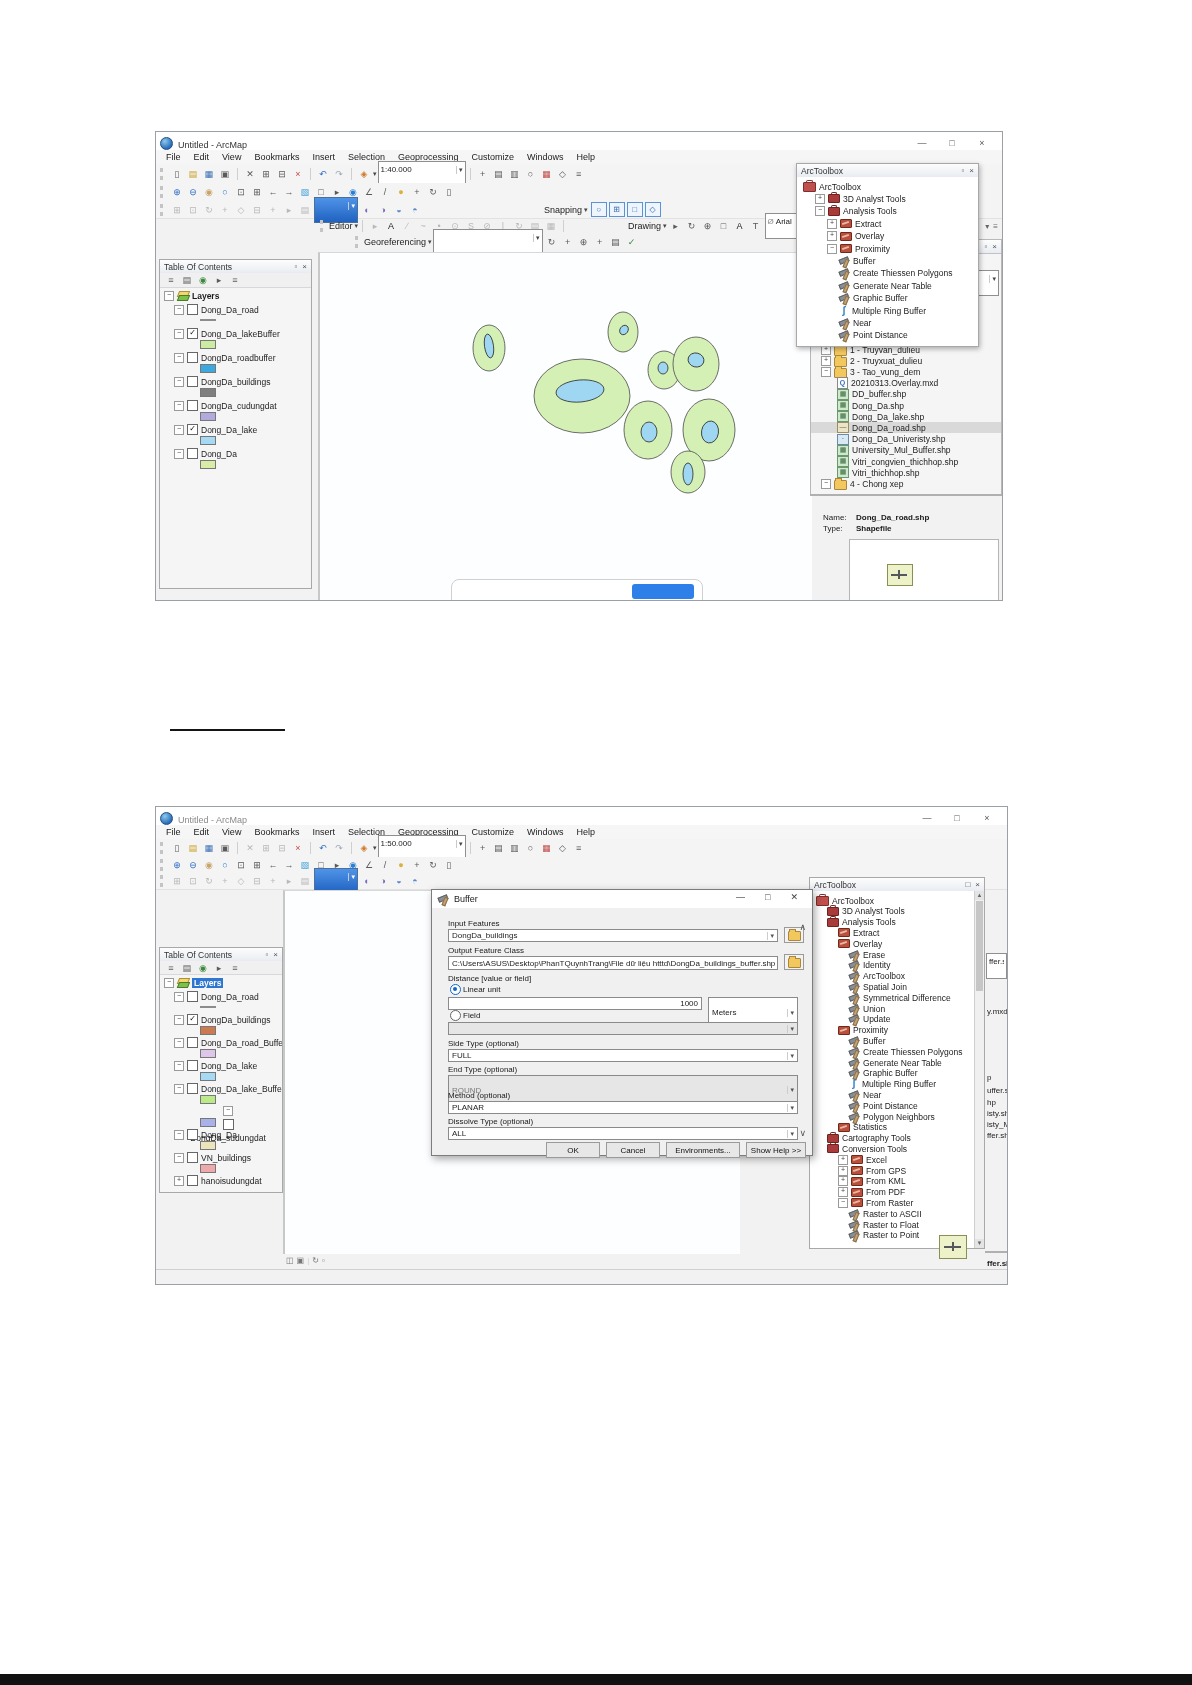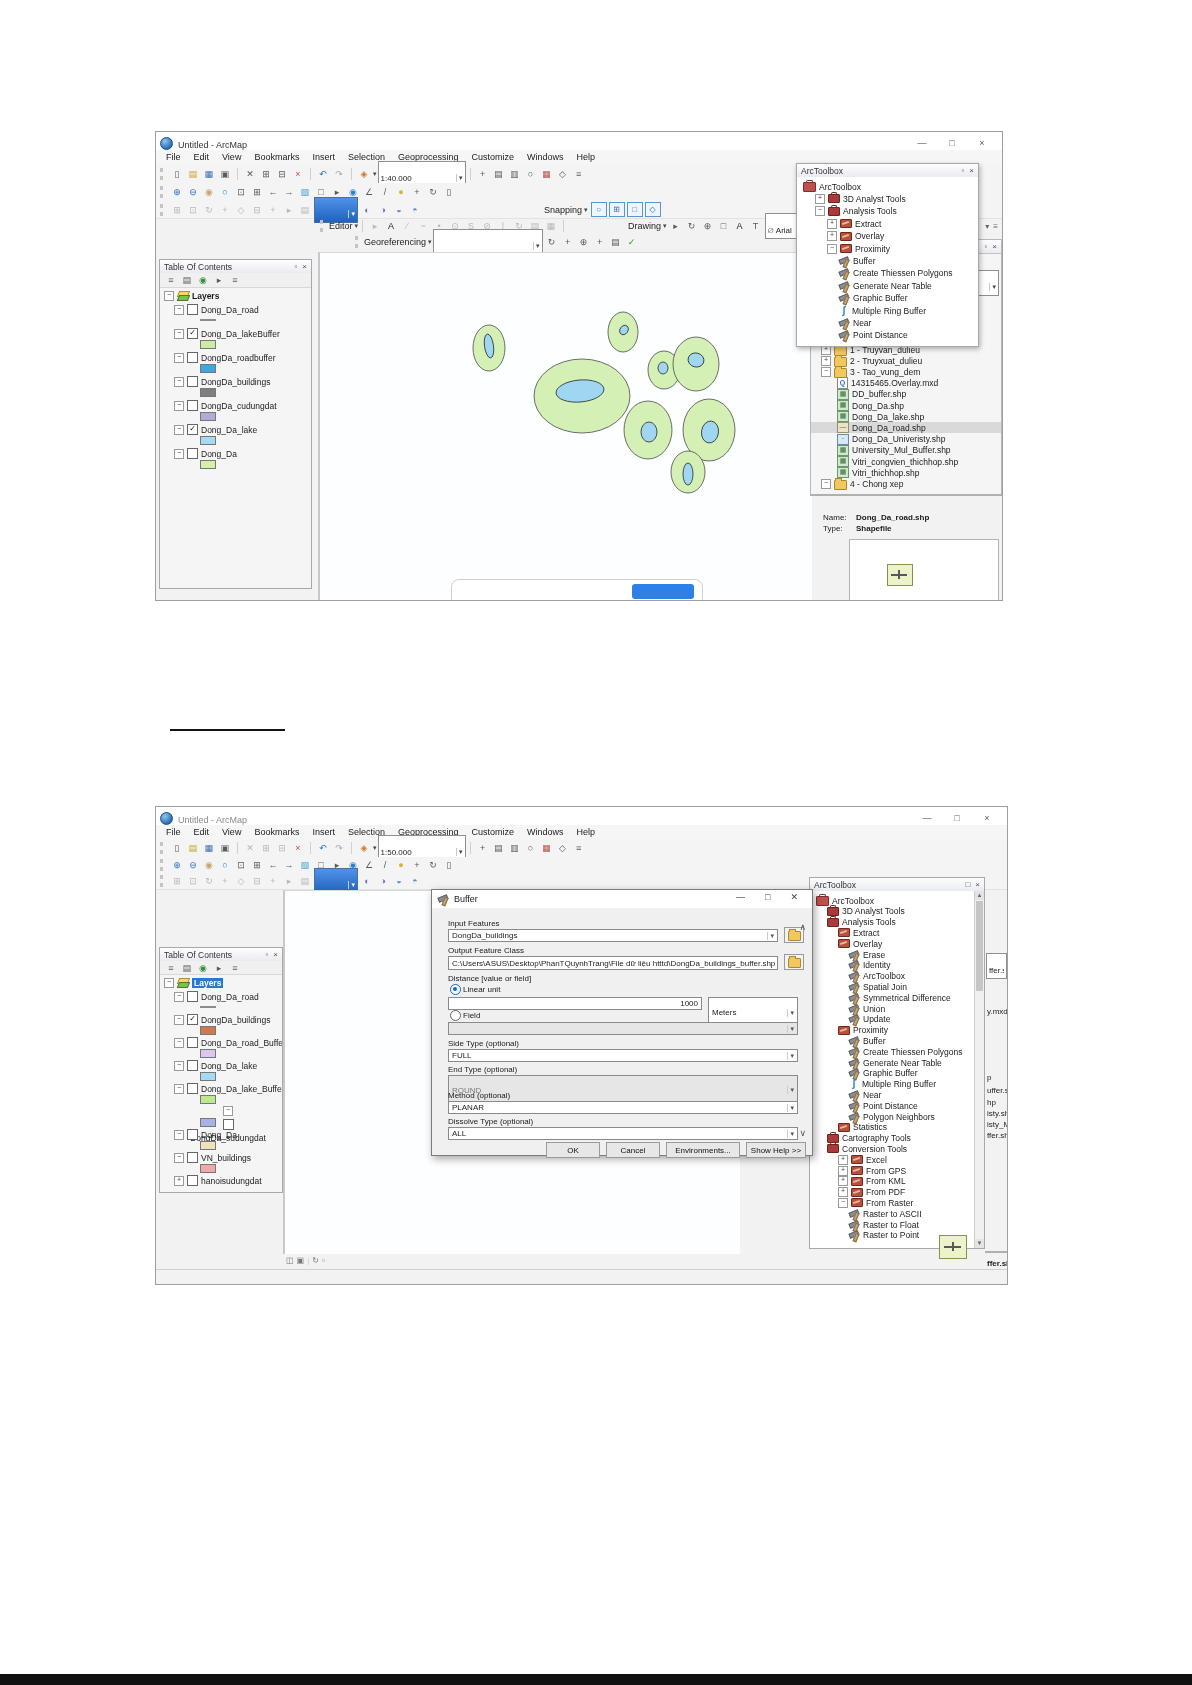--- a/index.html
+++ b/index.html
@@ -9,21 +9,21 @@
   .title-text{font-size:9px;color:#333}
   .winctl{margin-left:auto;display:flex;gap:14px;padding-right:8px;color:#555;font-size:9px}
   .winctl span{cursor:default}
   .menubar{position:absolute;left:0;right:0;top:18px;height:14px;background:#f6f6f6;display:flex;align-items:center;gap:13px;padding:0 10px;border-bottom:1px solid #e6e6e6}
   .menubar span{font-size:9px;color:#222}
   .trow{position:absolute;left:0;right:0;display:flex;align-items:center;gap:1px;padding:0 4px;background:#f4f4f4;border-bottom:1px solid #e2e2e2}
   .ticn{display:inline-flex;width:14px;height:13px;align-items:center;justify-content:center;font-size:9px;color:#5a5a5a;border:1px solid transparent}
   .dim .ticn{color:#b8b8b8}
   .tsep{width:1px;height:12px;background:#cfcfcf;margin:0 3px}
   .grip{width:3px;height:12px;border-left:3px dotted #c4c4c4;margin-right:2px}
-  .combo{background:#fff;border:1px solid #8f8f8f;height:12px;display:flex;align-items:flex-start;font-size:8px;padding:12px 2px;position:relative;box-sizing:border-box}
+  .combo{background:#fff;border:1px solid #8f8f8f;height:12px;display:flex;align-items:flex-end;font-size:8px;padding:12px 2px;position:relative;box-sizing:border-box}
   .combo .cb-arrow{margin-left:auto;font-size:7px;color:#444;border-left:1px solid #c9c9c9;padding-left:2px}
   .combo-blue{width:44px;height:11px;background:linear-gradient(#4f93e8,#1f62c0);border:1px solid #4a6f9a}
   .snapbox{width:14px;height:13px;border:1px solid #5a93d6;background:#eef5fd;display:inline-flex;align-items:center;justify-content:center;font-size:8px;color:#3c6fae;margin-left:2px}
   .tlabel{font-size:9px;color:#222;display:flex;align-items:center;gap:2px}
   .tlabel .dd{font-size:7px;color:#444}
   .panel{position:absolute;background:#f5f5f5;border:1px solid #a8a8a8;box-sizing:border-box;overflow:hidden}
   .phead{position:absolute;left:0;right:0;top:0;height:13px;background:linear-gradient(#fdfdfd,#e8ecf2);border-bottom:1px solid #c2c2c2;display:flex;align-items:center;padding:0 4px;font-size:8.5px;color:#333}
   .phead .pctl{margin-left:auto;display:flex;gap:5px;font-size:8px;color:#555}
   .tree-row{position:absolute;left:0;right:0;height:11px;display:flex;align-items:center;gap:3px;white-space:nowrap}
   .tree-row .lbl{font-size:8.5px;color:#1c1c1c}
@@ -386,21 +386,21 @@
           <span class="ni i-folder"></span>
           <span class="lbl">2 - Truyxuat_dulieu</span>
         </div>
         <div class="tree-row" style="top: 126.4px; padding-left: 10px;">
           <span class="exp">−</span>
           <span class="ni i-folder"></span>
           <span class="lbl">3 - Tao_vung_dem</span>
         </div>
         <div class="tree-row" style="top: 137.6px; padding-left: 26px;">
           <span class="ni i-mxd">Q</span>
-          <span class="lbl">14315465.Overlay.mxd</span>
+          <span class="lbl">20210313.Overlay.mxd</span>
         </div>
         <div class="tree-row" style="top: 148.8px; padding-left: 26px;">
           <span class="ni i-shp">▦</span>
           <span class="lbl">DD_buffer.shp</span>
         </div>
         <div class="tree-row" style="top: 160px; padding-left: 26px;">
           <span class="ni i-shp">▦</span>
           <span class="lbl">Dong_Da.shp</span>
         </div>
         <div class="tree-row" style="top: 171.2px; padding-left: 26px;">

